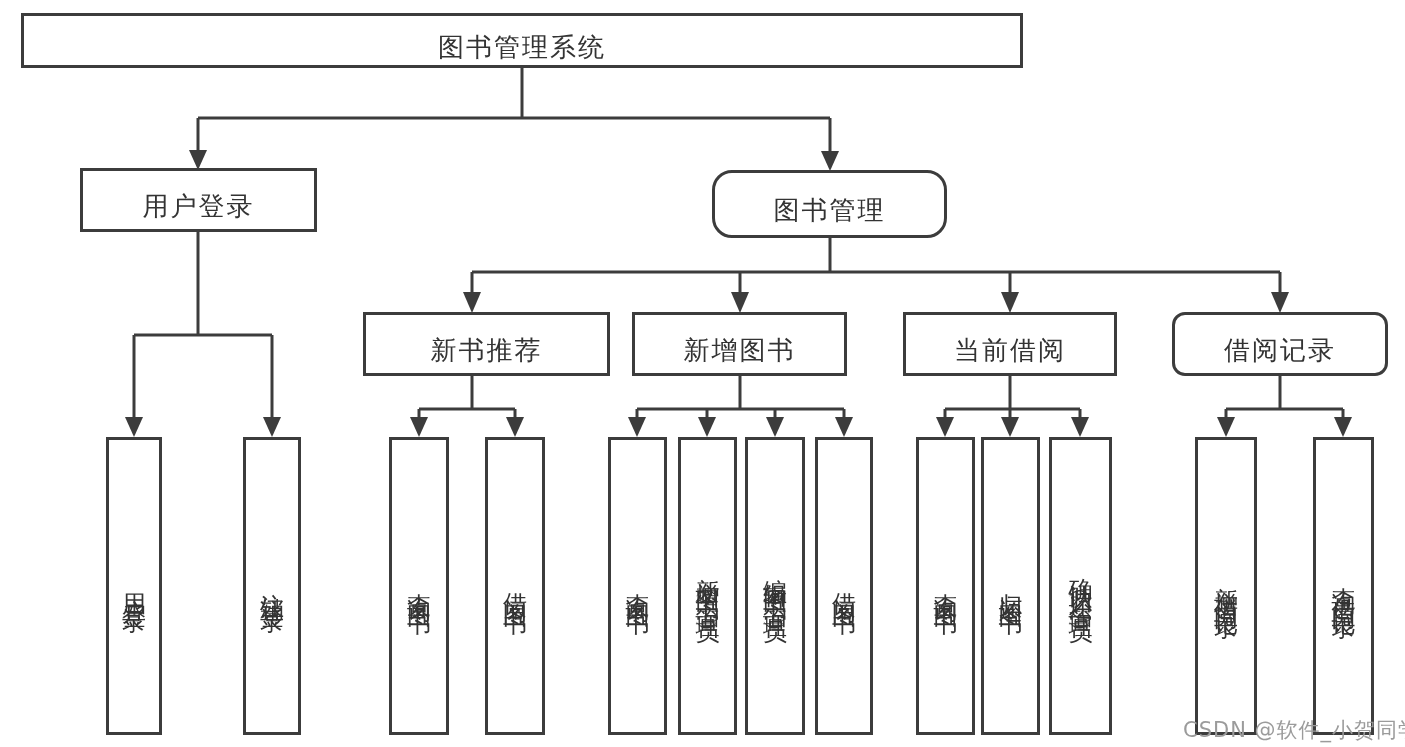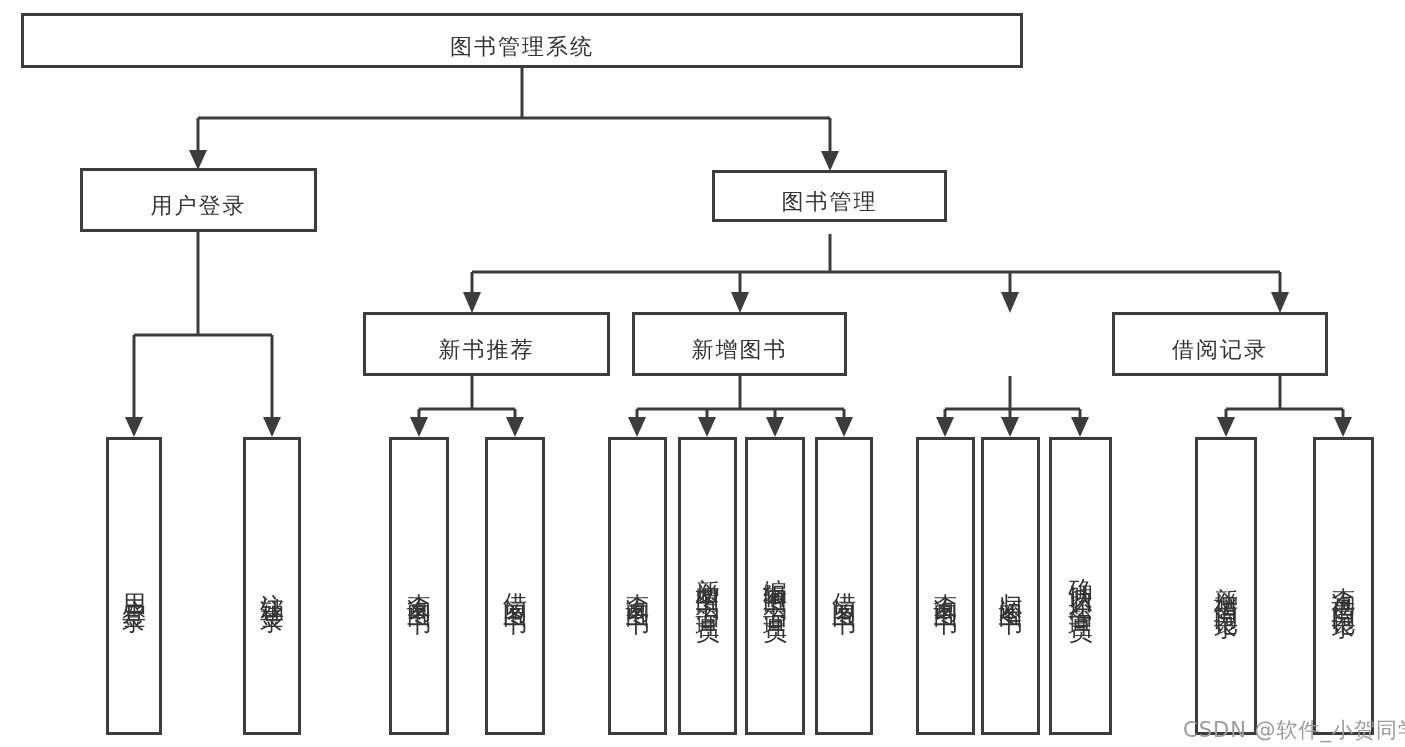--- a/index.html
+++ b/index.html
@@ -27,21 +27,21 @@
     position: absolute;
     box-sizing: border-box;
     border: 3px solid #3c3c3c;
     background: #ffffff;
     display: flex;
     align-items: center;
     justify-content: center;
     color: #333333;
   }
   .hlbl {
-    font-size: 22px;
+    font-size: 26px;
     letter-spacing: 2px;
     color: #333333;
     white-space: nowrap;
     line-height: 1;
     margin-top: 12px;
   }
   .vlbl {
     writing-mode: vertical-rl;
     text-orientation: mixed;
     font-size: 24px;
@@ -143,31 +143,34 @@
     </g>
   </svg>
 
   <div class="box" style="left:21px; top:13px; width:1002px; height:55px;">
     <span class="hlbl">图书管理系统</span>
   </div>
 
   <div class="box" style="left:80px; top:168px; width:237px; height:64px;">
     <span class="hlbl">用户登录</span>
   </div>
-  <div class="box" style="left:712px; top:170px; width:235px; height:52px;">
+  <div class="box" style="left:712px; top:170px; width:235px; height:68px;border-radius:20px;">
     <span class="hlbl">图书管理</span>
   </div>
 
   <div class="box" style="left:363px; top:312px; width:247px; height:64px;">
     <span class="hlbl">新书推荐</span>
   </div>
   <div class="box" style="left:632px; top:312px; width:215px; height:64px;">
     <span class="hlbl">新增图书</span>
   </div>
-  <div class="box" style="left:1112px; top:312px; width:216px; height:64px;">
+  <div class="box" style="left:903px; top:312px; width:214px; height:64px;">
+    <span class="hlbl">当前借阅</span>
+  </div>
+  <div class="box" style="left:1172px; top:312px; width:216px; height:64px;border-radius:13px;">
     <span class="hlbl">借阅记录</span>
   </div>
 
   <div class="box" style="left:106px; top:437px; width:56px; height:298px;">
     <span class="vlbl">用户登录</span>
   </div>
   <div class="box" style="left:243px; top:437px; width:58px; height:298px;">
     <span class="vlbl">注销登录</span>
   </div>
 

